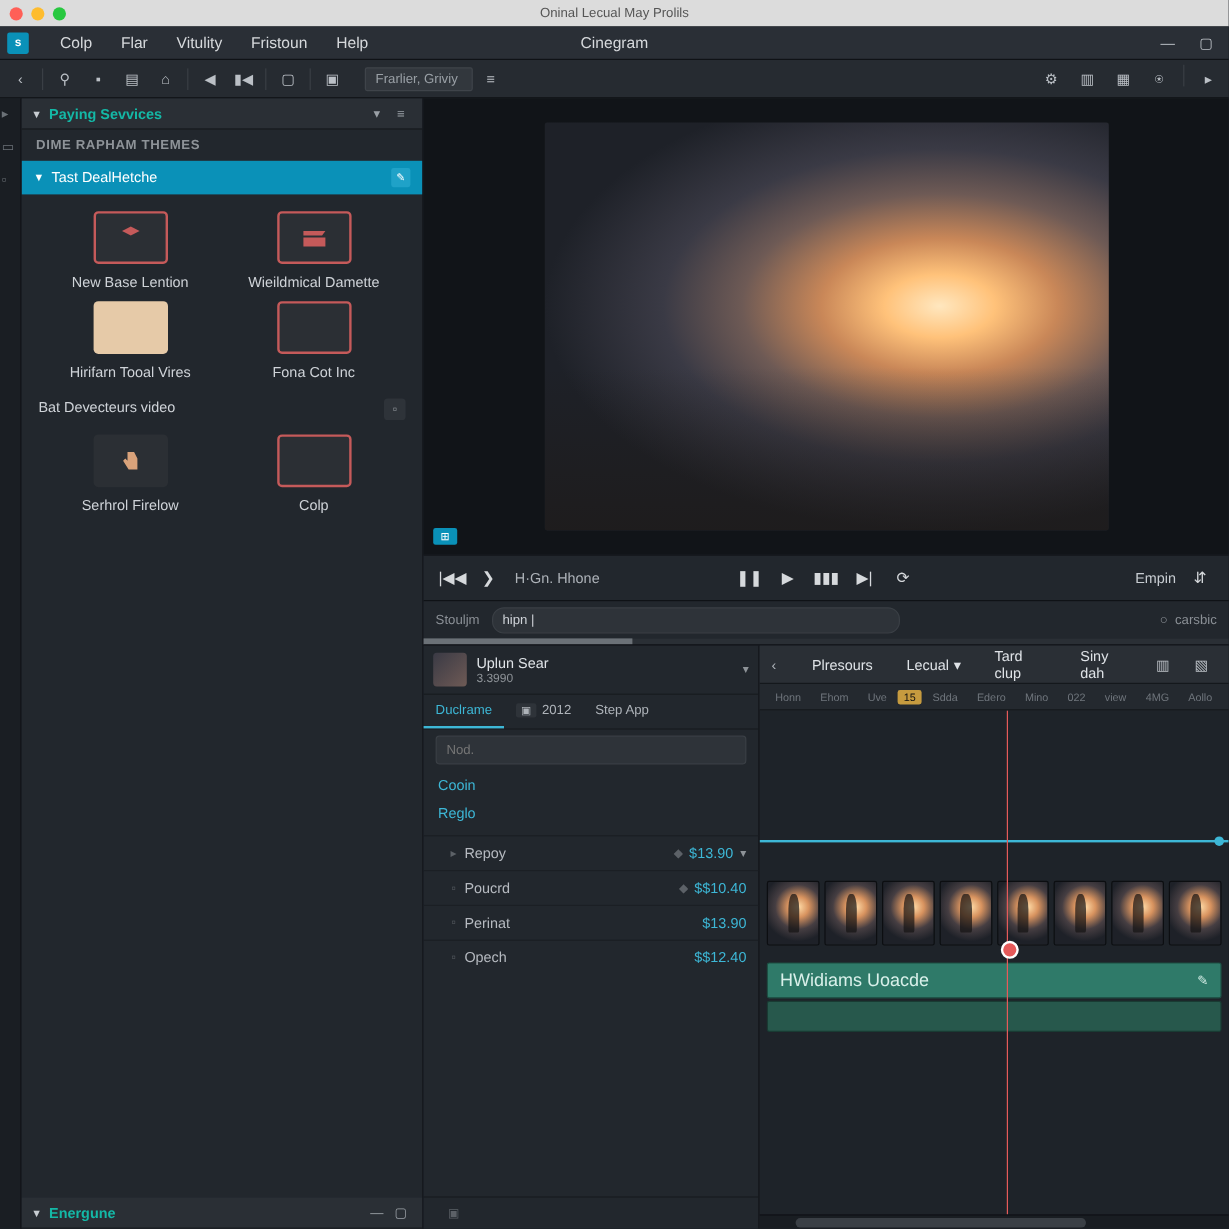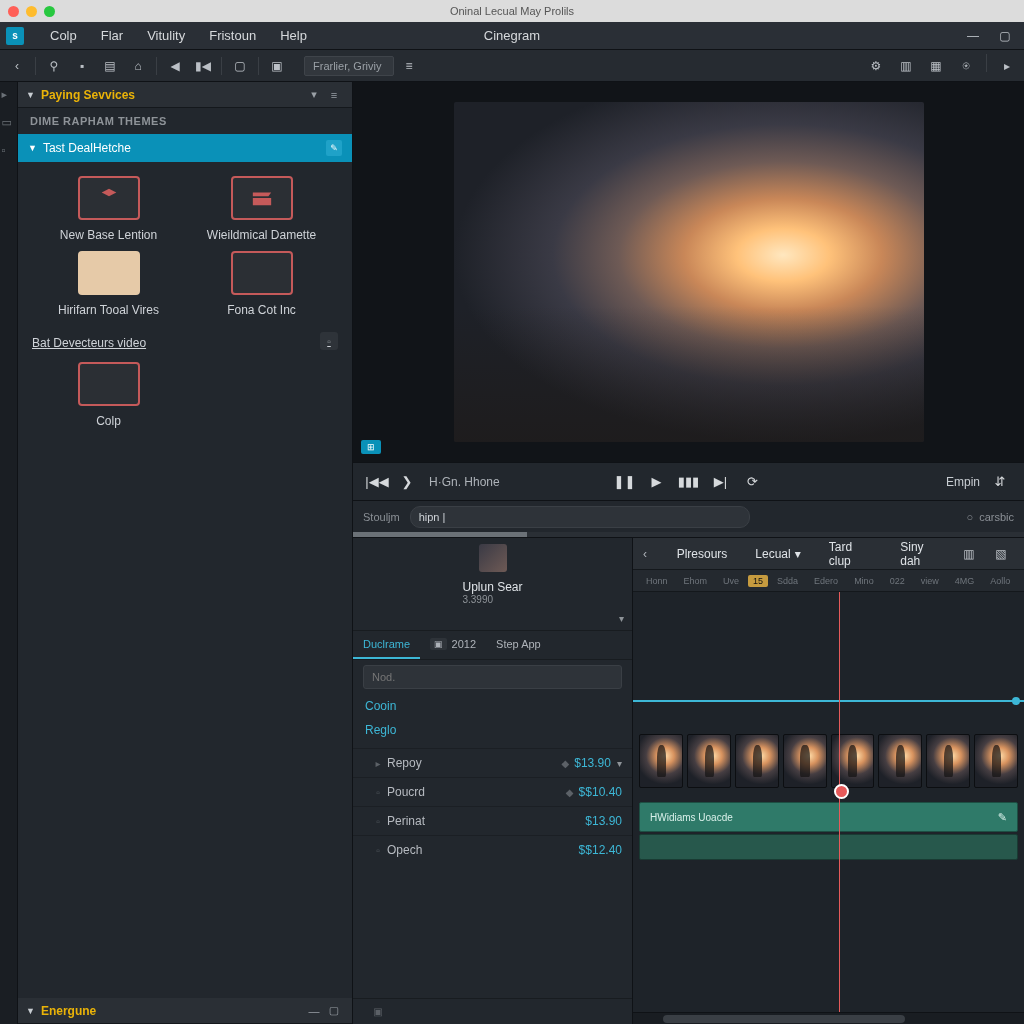--- a/index.html
+++ b/index.html
@@ -30,38 +30,38 @@
 
 
 .main { display:flex; height: calc(1024px - 22px - 28px - 32px); }
 .left-rail { width:18px; background:#1a1e23; border-right:1px solid #0f1216; display:flex; flex-direction:column; align-items:center; padding-top:6px; gap:14px; }
 .rail-ico { width:14px; height:14px; color:#6b7177; font-size:11px; }
 
 
 .left-panel { width: 335px; background:#22272d; border-right:1px solid #0f1216; display:flex; flex-direction:column; overflow:hidden; }
 .panel-header { height:26px; background:#2a2f35; display:flex; align-items:center; padding:0 8px; border-bottom:1px solid #14181c; }
 .panel-header .chev { margin-right:6px; font-size:9px; }
-.panel-title { font-size:12px; font-weight:600; color:#eab308; flex:1; }
+.panel-title { font-size:12px; font-weight:600; color:#14b8a6; flex:1; }
 .panel-header .hicon { width:20px; text-align:center; color:#9aa0a6; cursor:pointer; font-size:11px; }
 
 .sub-header { padding:7px 12px; color:#8e9398; font-size:11px; letter-spacing:0.5px; font-weight:600; text-transform:uppercase; }
 .sub-accordion { height:28px; background:#0a91b8; display:flex; align-items:center; padding:0 10px; color:#fff; font-size:12px; }
 .sub-accordion .chev { margin-right:6px; font-size:9px; }
 .sub-accordion .edit { margin-left:auto; width:16px; height:16px; background:#1fa2c8; border-radius:2px; display:flex; align-items:center; justify-content:center; font-size:9px;}
 
 .grid2 { display:grid; grid-template-columns:1fr 1fr; gap:8px 8px; padding:14px 18px 8px; }
 .gcard { display:flex; flex-direction:column; align-items:center; gap:8px; }
 .gcard .thumb { width:62px; height:44px; border:2px solid #c55a5a; border-radius:4px; background:#2b2f34; display:flex; align-items:center; justify-content:center; }
 .gcard .thumb.folder { border:none; background:#e6caa8; }
 .gcard .thumb.stack { border:2px solid #c55a5a; position:relative; }
 .gcard .thumb.stack::before { content:""; position:absolute; left:-6px; top:-6px; width:100%; height:100%; border:2px solid #c55a5a; border-radius:4px; background:#2b2f34; z-index:-1;}
 .gcard .thumb svg { width:22px; height:22px; }
 .gcard .lbl { font-size:12px; color:#cfd3d8; text-align:center; line-height:1.25; }
 
-.subrow { padding:6px 14px; color:#cfd3d8; font-size:12px; display:flex; align-items:flex-end;text-decoration:underline; }
+.subrow { padding:6px 14px; color:#cfd3d8; font-size:12px; display:flex; align-items:flex-start; }
 .subrow .ico { margin-left:auto; width:18px; height:18px; background:#2e3339; border-radius:3px; display:flex; align-items:center; justify-content:center; font-size:10px; color:#9aa0a6;}
 
 
 .right-side { flex:1; display:flex; flex-direction:column; background:#1a1e23; min-width:0; }
 
 .preview-wrap { height:380px; background:#111418; position:relative; display:flex; align-items:center; justify-content:center; }
 .preview-img { width:470px; height:340px; background: radial-gradient(ellipse 70% 55% at 70% 45%, #ffe7bf 0%, #ffc27a 14%, #c98758 30%, #6e5a55 50%, #3a3a45 70%, #1e2128 100%); border-radius:2px; position:relative; overflow:hidden; }
 .preview-img::after { content:""; position:absolute; inset:0; background: linear-gradient(to top, rgba(30,25,22,0.6) 0%, transparent 40%); }
 .badge-small { position:absolute; left:8px; bottom:8px; background:#0a91b8; color:#fff; padding:2px 6px; font-size:9px; border-radius:2px; }
 
@@ -74,21 +74,21 @@
 .searchrow { height:32px; background:#22272d; border-top:1px solid #0f1216; display:flex; align-items:center; padding:0 10px; gap:10px; }
 .searchrow .lab { color:#8b9096; font-size:11px; }
 .searchrow input { flex:1; max-width:340px; background:#2e3339; border:1px solid #3a3f45; color:#cfd3d8; padding:4px 8px; font-size:11px; border-radius:10px; outline:none;}
 .searchrow .right { margin-left:auto; display:flex; align-items:center; gap:6px; color:#8b9096; font-size:11px;}
 .scrub { height:5px; background:#2a2f35; }
 .scrub .fill { width:26%; height:100%; background:#6b7177; }
 
 
 .lower { flex:1; display:flex; border-top:1px solid #0f1216; min-height:0; }
 .lower-left { width:280px; background:#22272d; border-right:1px solid #0f1216; display:flex; flex-direction:column; }
-.ll-top { display:flex; align-items:center; gap:8px; padding:6px 8px; border-bottom:1px solid #181c20;flex-direction:column; }
+.ll-top { display:flex; align-items:center; gap:8px; padding:6px 8px; border-bottom:1px solid #181c20; }
 .ll-top .ava { width:28px; height:28px; background:linear-gradient(135deg,#3a3a45,#6e5a55); border-radius:3px; }
 .ll-top .name { font-size:12px; color:#dfe3e7; }
 .ll-top .sub { font-size:10px; color:#8e9398; }
 .ll-top .chev { margin-left:auto; color:#8e9398; font-size:10px; }
 
 .ll-tabs { display:flex; border-bottom:1px solid #181c20; }
 .ll-tab { padding:7px 10px; font-size:11px; color:#aeb3b9; cursor:pointer; display:flex; align-items:flex-start; gap:5px; }
 .ll-tab.active { color:#3db7d6; border-bottom:2px solid #3db7d6; }
 .ll-tab .badge { background:#2e3339; padding:1px 4px; border-radius:2px; font-size:9px; }
 
@@ -118,21 +118,21 @@
 .playhead { position:absolute; left:206px; top:0; bottom:0; width:1px; background:#e65a5a; z-index:5;}
 .playhead::before { content:""; position:absolute; top:192px; left:-5px; width:11px; height:11px; background:#e65a5a; border-radius:50%; border:2px solid #fff;}
 .marker-line { position:absolute; left:0; right:0; top:108px; height:2px; background:#3db7d6;}
 .marker-line .dot { position:absolute; right:4px; top:-3px; width:8px; height:8px; background:#3db7d6; border-radius:50%; }
 
 .track-thumbs { position:absolute; left:6px; right:6px; top:142px; height:54px; display:flex; gap:4px; }
 .thumb-clip { flex:1; background: radial-gradient(ellipse 70% 55% at 60% 40%, #ffdca8 0%, #d8935f 30%, #463e42 65%, #1e2128 100%); border:1px solid #0c0e11; border-radius:2px; position:relative;}
 .thumb-clip .sil { position:absolute; left:40%; top:20%; width:22%; height:60%; background: rgba(20,18,18,0.7); border-radius:40% 40% 10% 10%; }
 
 .track-audio { position:absolute; left:6px; right:6px; top:210px; height:30px; background:#2f7a69; border:1px solid #1d4f43; border-radius:2px; display:flex; align-items:center; padding:0 10px;}
-.track-audio .albl { font-size:10px; color:#d9f0ea; }
+.track-audio .albl { font-size:15px; color:#d9f0ea; }
 .track-audio .pen { margin-left:auto; color:#d9f0ea; font-size:11px; }
 .track-audio2 { position:absolute; left:6px; right:6px; top:242px; height:26px; background:#27584c; border:1px solid #193b33; border-radius:2px;}
 
 .hscroll { height:12px; background:#191d22; border-top:1px solid #0f1216; position:relative;}
 .hscroll .bar { position:absolute; left:30px; top:2px; height:8px; width:62%; background:#3a3f45; border-radius:4px;}
 
 svg { display:block; }
 </style>
 </head>
 <body>
@@ -234,20 +234,28 @@
         <div class="thumb stack"></div>
         <div class="lbl">Fona Cot Inc</div>
       </div>
     </div>
     <div class="subrow">
       <span>Bat Devecteurs video</span>
       <span class="ico">▫</span>
     </div>
     <div class="grid2" style="padding-top:6px;">
       <div class="gcard">
+        <div class="thumb" style="border:none;background:#2b2f34;">
+            <svg viewBox="0 0 24 24">
+              <path fill="#d9a27a" d="M9 4v8l-2-2-2 2 5 8h8V10l-3-6z"></path>
+            </svg>
+          </div>
+        <div class="lbl">Serhrol Firelow</div>
+      </div>
+      <div class="gcard">
         <div class="thumb"></div>
         <div class="lbl">Colp</div>
       </div>
     </div>
 
     <div class="panel-header" style="margin-top:auto;">
       <span class="chev">▼</span>
       <span class="panel-title">Energune</span>
       <span class="hicon">—</span>
       <span class="hicon">▢</span>

